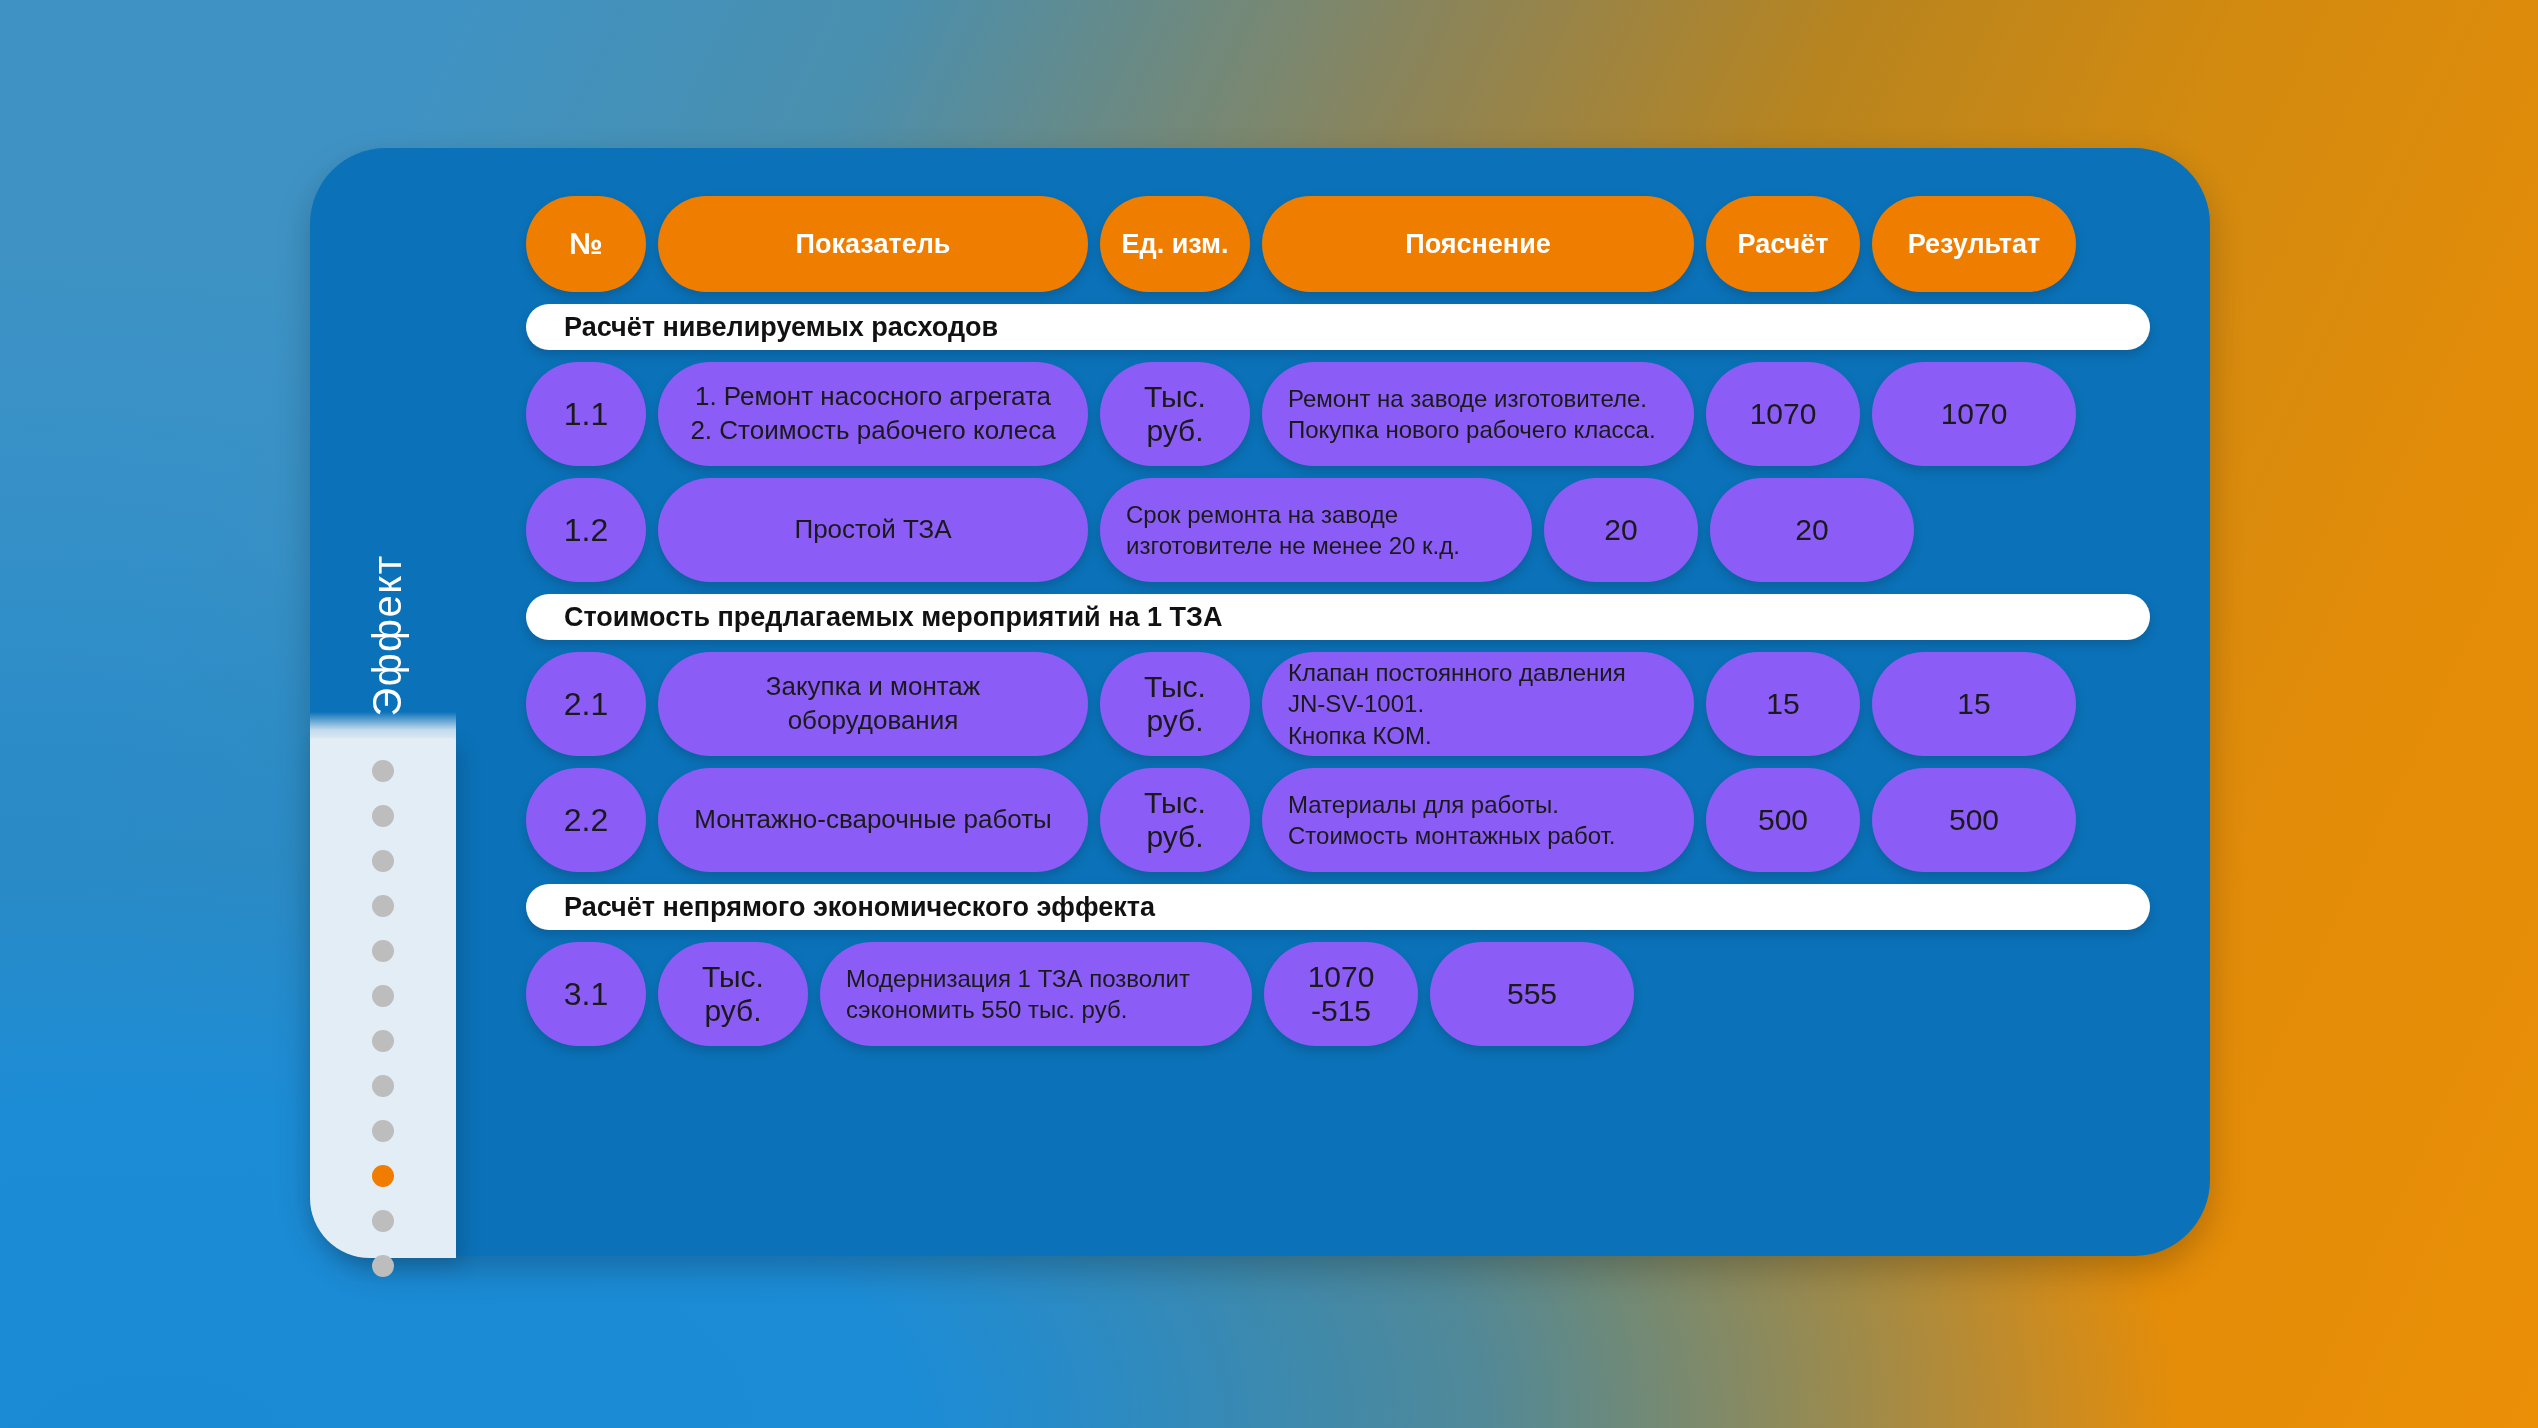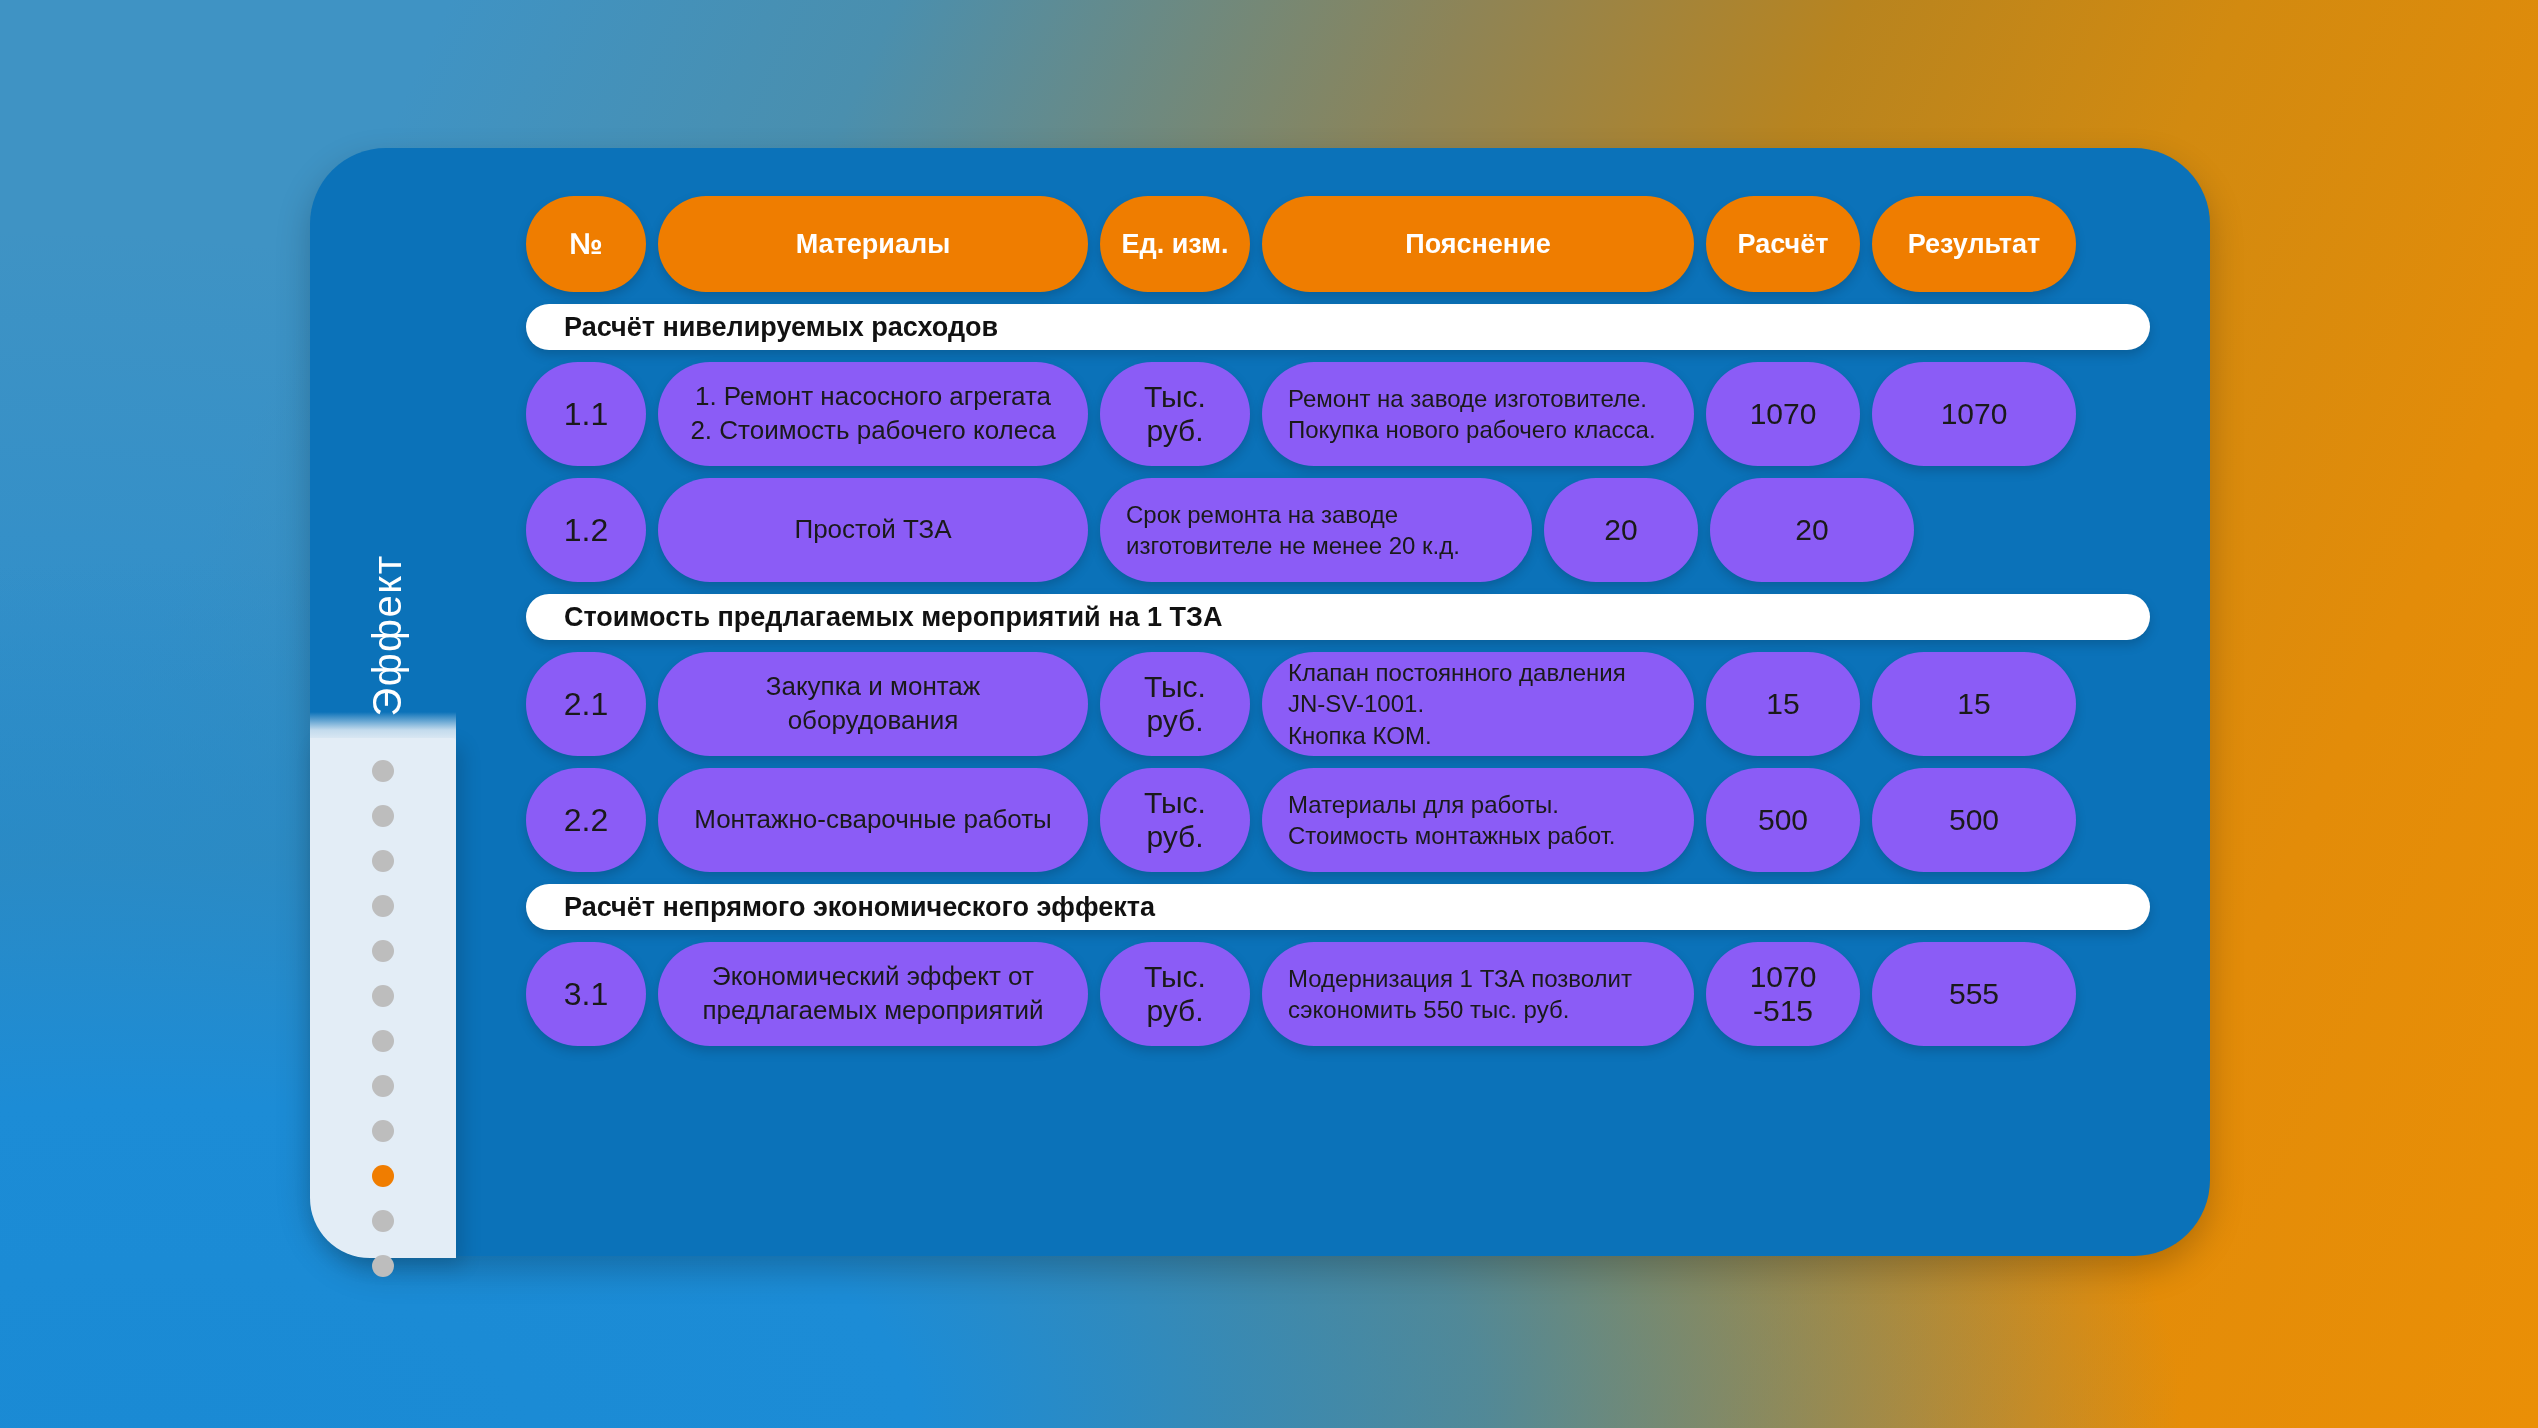--- a/index.html
+++ b/index.html
@@ -171,21 +171,21 @@
       <div class="dot"></div>
       <div class="dot active"></div>
       <div class="dot"></div>
       <div class="dot"></div>
     </div>
 </div>
 
 <div id="table">
   <div class="row head" id="header-row">
       <div class="cell c-num">№</div>
-      <div class="cell c-ind">Материалы</div>
+      <div class="cell c-ind">Показатель</div>
       <div class="cell c-unit">Ед. изм.</div>
       <div class="cell c-expl">Пояснение</div>
       <div class="cell c-calc">Расчёт</div>
       <div class="cell c-res">Результат</div>
     </div>
   <div id="table-body">
       <div class="section-row">
         <div class="section-bar">Расчёт нивелируемых расходов</div>
       </div>
       <div class="row data">
@@ -229,22 +229,20 @@
         <div class="cell c-expl ml">Материалы для работы.
 Стоимость монтажных работ.</div>
         <div class="cell c-calc ml">500</div>
         <div class="cell c-res ml">500</div>
       </div>
       <div class="section-row">
         <div class="section-bar">Расчёт непрямого экономического эффекта</div>
       </div>
       <div class="row data">
         <div class="cell c-num ml">3.1</div>
-        <div class="cell c-ind ml">Экономический эффект от
-предлагаемых мероприятий</div>
         <div class="cell c-unit ml">Тыс.
 руб.</div>
         <div class="cell c-expl ml">Модернизация 1 ТЗА позволит
 сэкономить 550 тыс. руб.</div>
         <div class="cell c-calc ml">1070
 -515</div>
         <div class="cell c-res ml">555</div>
       </div>
     </div>
 </div>

